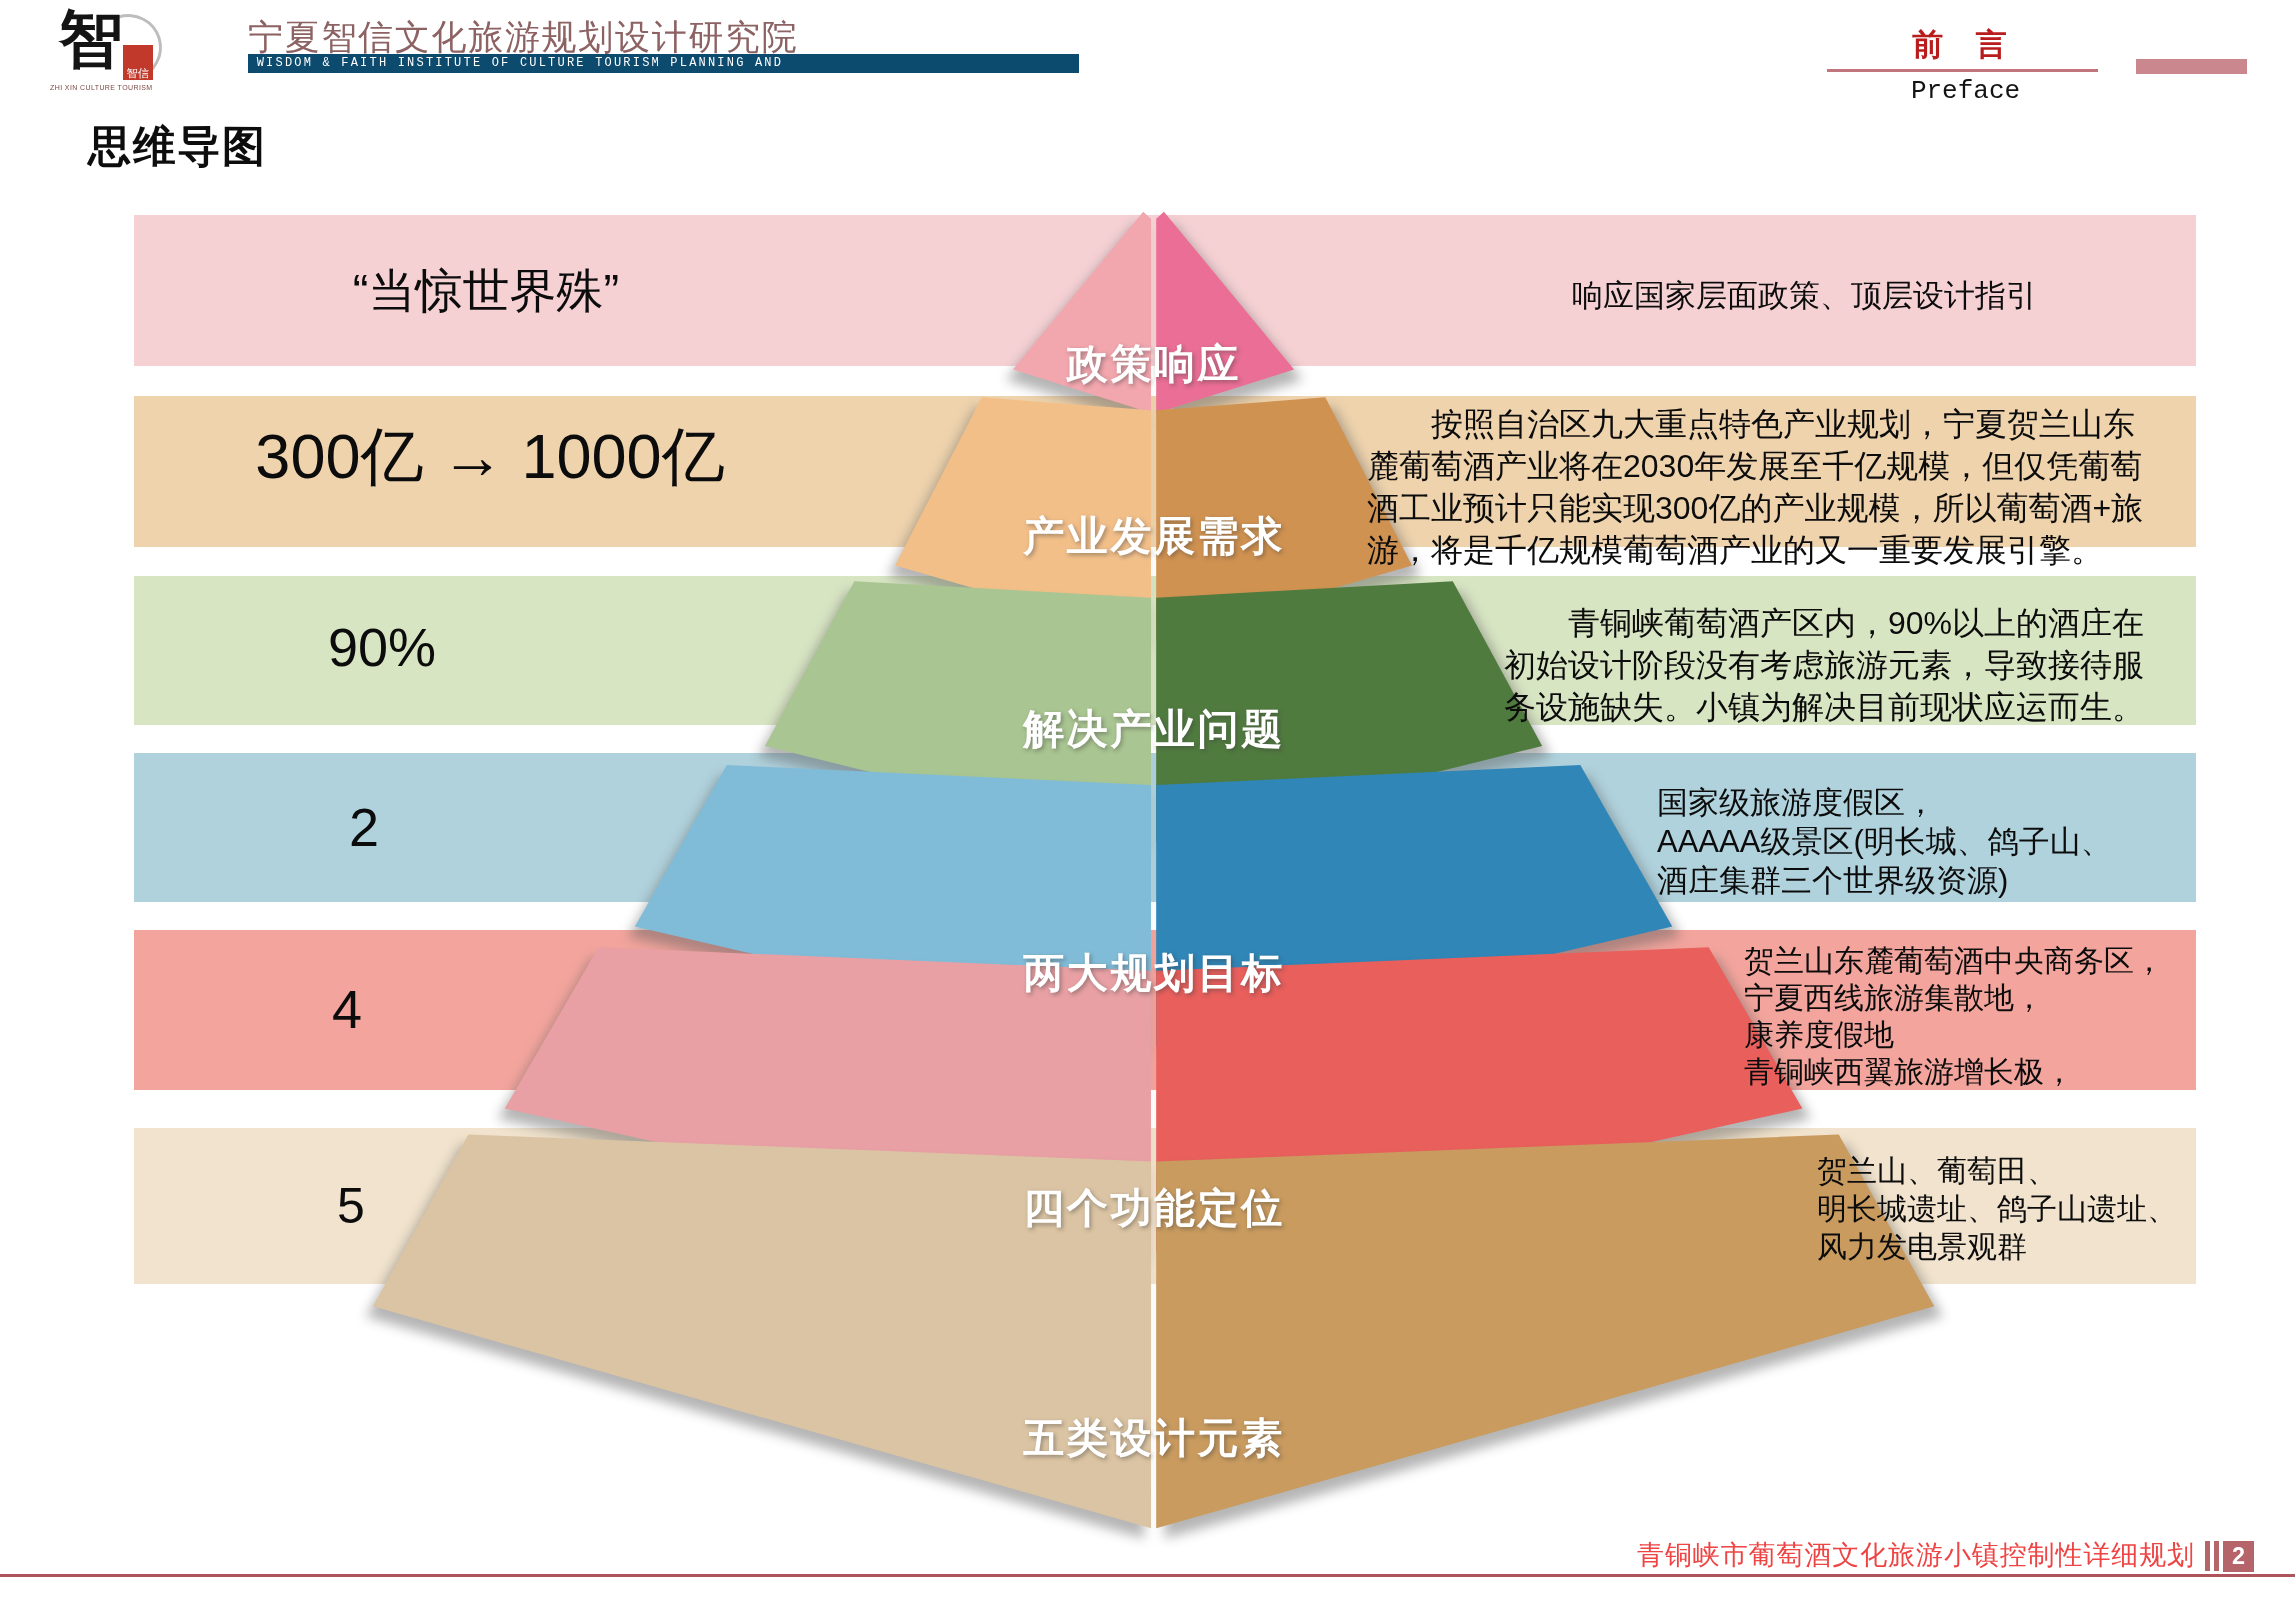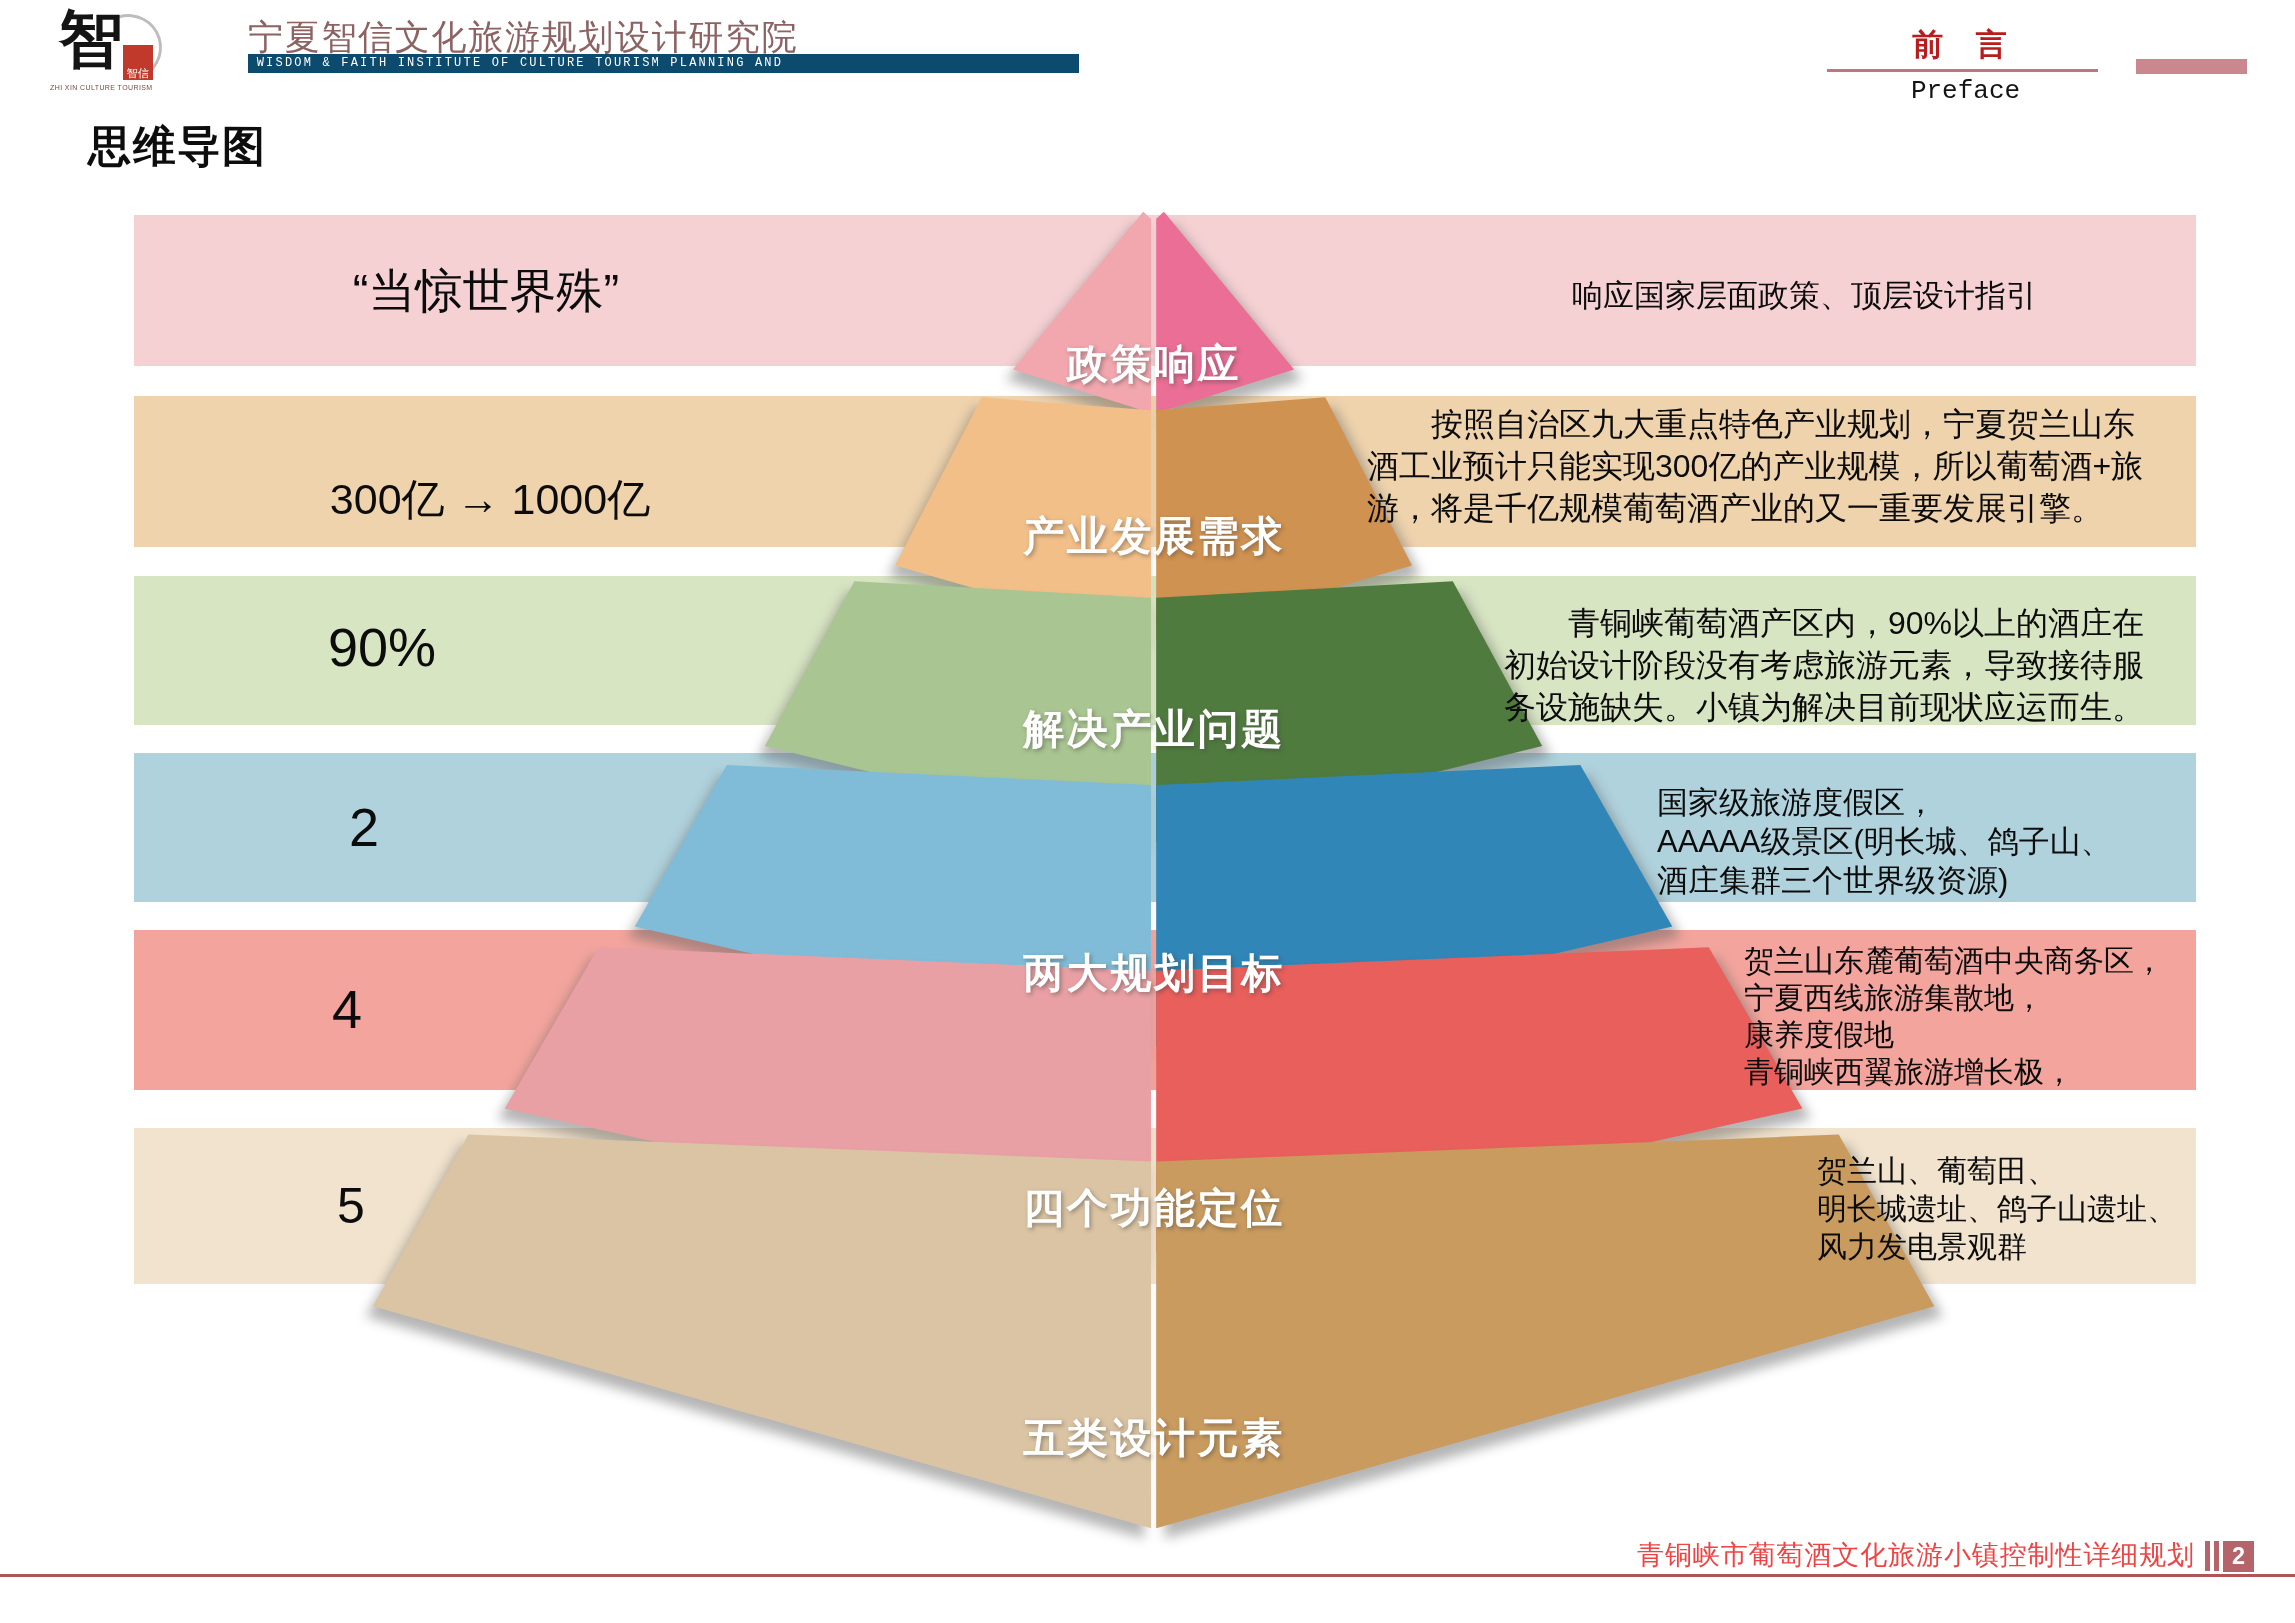--- a/index.html
+++ b/index.html
@@ -101,32 +101,33 @@
 </svg>
 
 <div class="abs lvl-label" style="left:1154px;top:364px;">政策响应</div>
 <div class="abs lvl-label" style="left:1154px;top:536px;">产业发展需求</div>
 <div class="abs lvl-label" style="left:1154px;top:729px;">解决产业问题</div>
 <div class="abs lvl-label" style="left:1154px;top:973px;">两大规划目标</div>
 <div class="abs lvl-label" style="left:1154px;top:1208px;">四个功能定位</div>
 <div class="abs lvl-label" style="left:1154px;top:1438px;">五类设计元素</div>
 
 <div class="abs left-val" style="left:486px;top:291px;font-size:47px;">“当惊世界殊”</div>
-<div class="abs left-val" style="left:490px;top:500px;font-size:43px;">300亿 → 1000亿</div>
+<div class="abs left-val" style="left:490px;top:457px;font-size:63px;">300亿 → 1000亿</div>
 <div class="abs left-val" style="left:382px;top:647px;font-size:54px;">90%</div>
 <div class="abs left-val" style="left:364px;top:827px;font-size:54px;">2</div>
 <div class="abs left-val" style="left:347px;top:1009px;font-size:54px;">4</div>
 <div class="abs left-val" style="left:351px;top:1206px;font-size:50px;">5</div>
 
 <div class="abs rtext" style="left:1423px;top:276px;width:763px;text-align:center;font-size:31px;line-height:40px;">
   <div>响应国家层面政策、顶层设计指引</div>
 </div>
 
 <div class="abs rtext indent-first" style="left:1367px;top:403px;font-size:32px;line-height:42px;">
   <div>按照自治区九大重点特色产业规划，宁夏贺兰山东</div>
+  <div>麓葡萄酒产业将在2030年发展至千亿规模，但仅凭葡萄</div>
   <div>酒工业预计只能实现300亿的产业规模，所以葡萄酒+旅</div>
   <div>游，将是千亿规模葡萄酒产业的又一重要发展引擎。</div>
 </div>
 
 <div class="abs rtext indent-first" style="left:1504px;top:602px;font-size:32px;line-height:42px;">
   <div>青铜峡葡萄酒产区内，90%以上的酒庄在</div>
   <div>初始设计阶段没有考虑旅游元素，导致接待服</div>
   <div>务设施缺失。小镇为解决目前现状应运而生。</div>
 </div>
 

